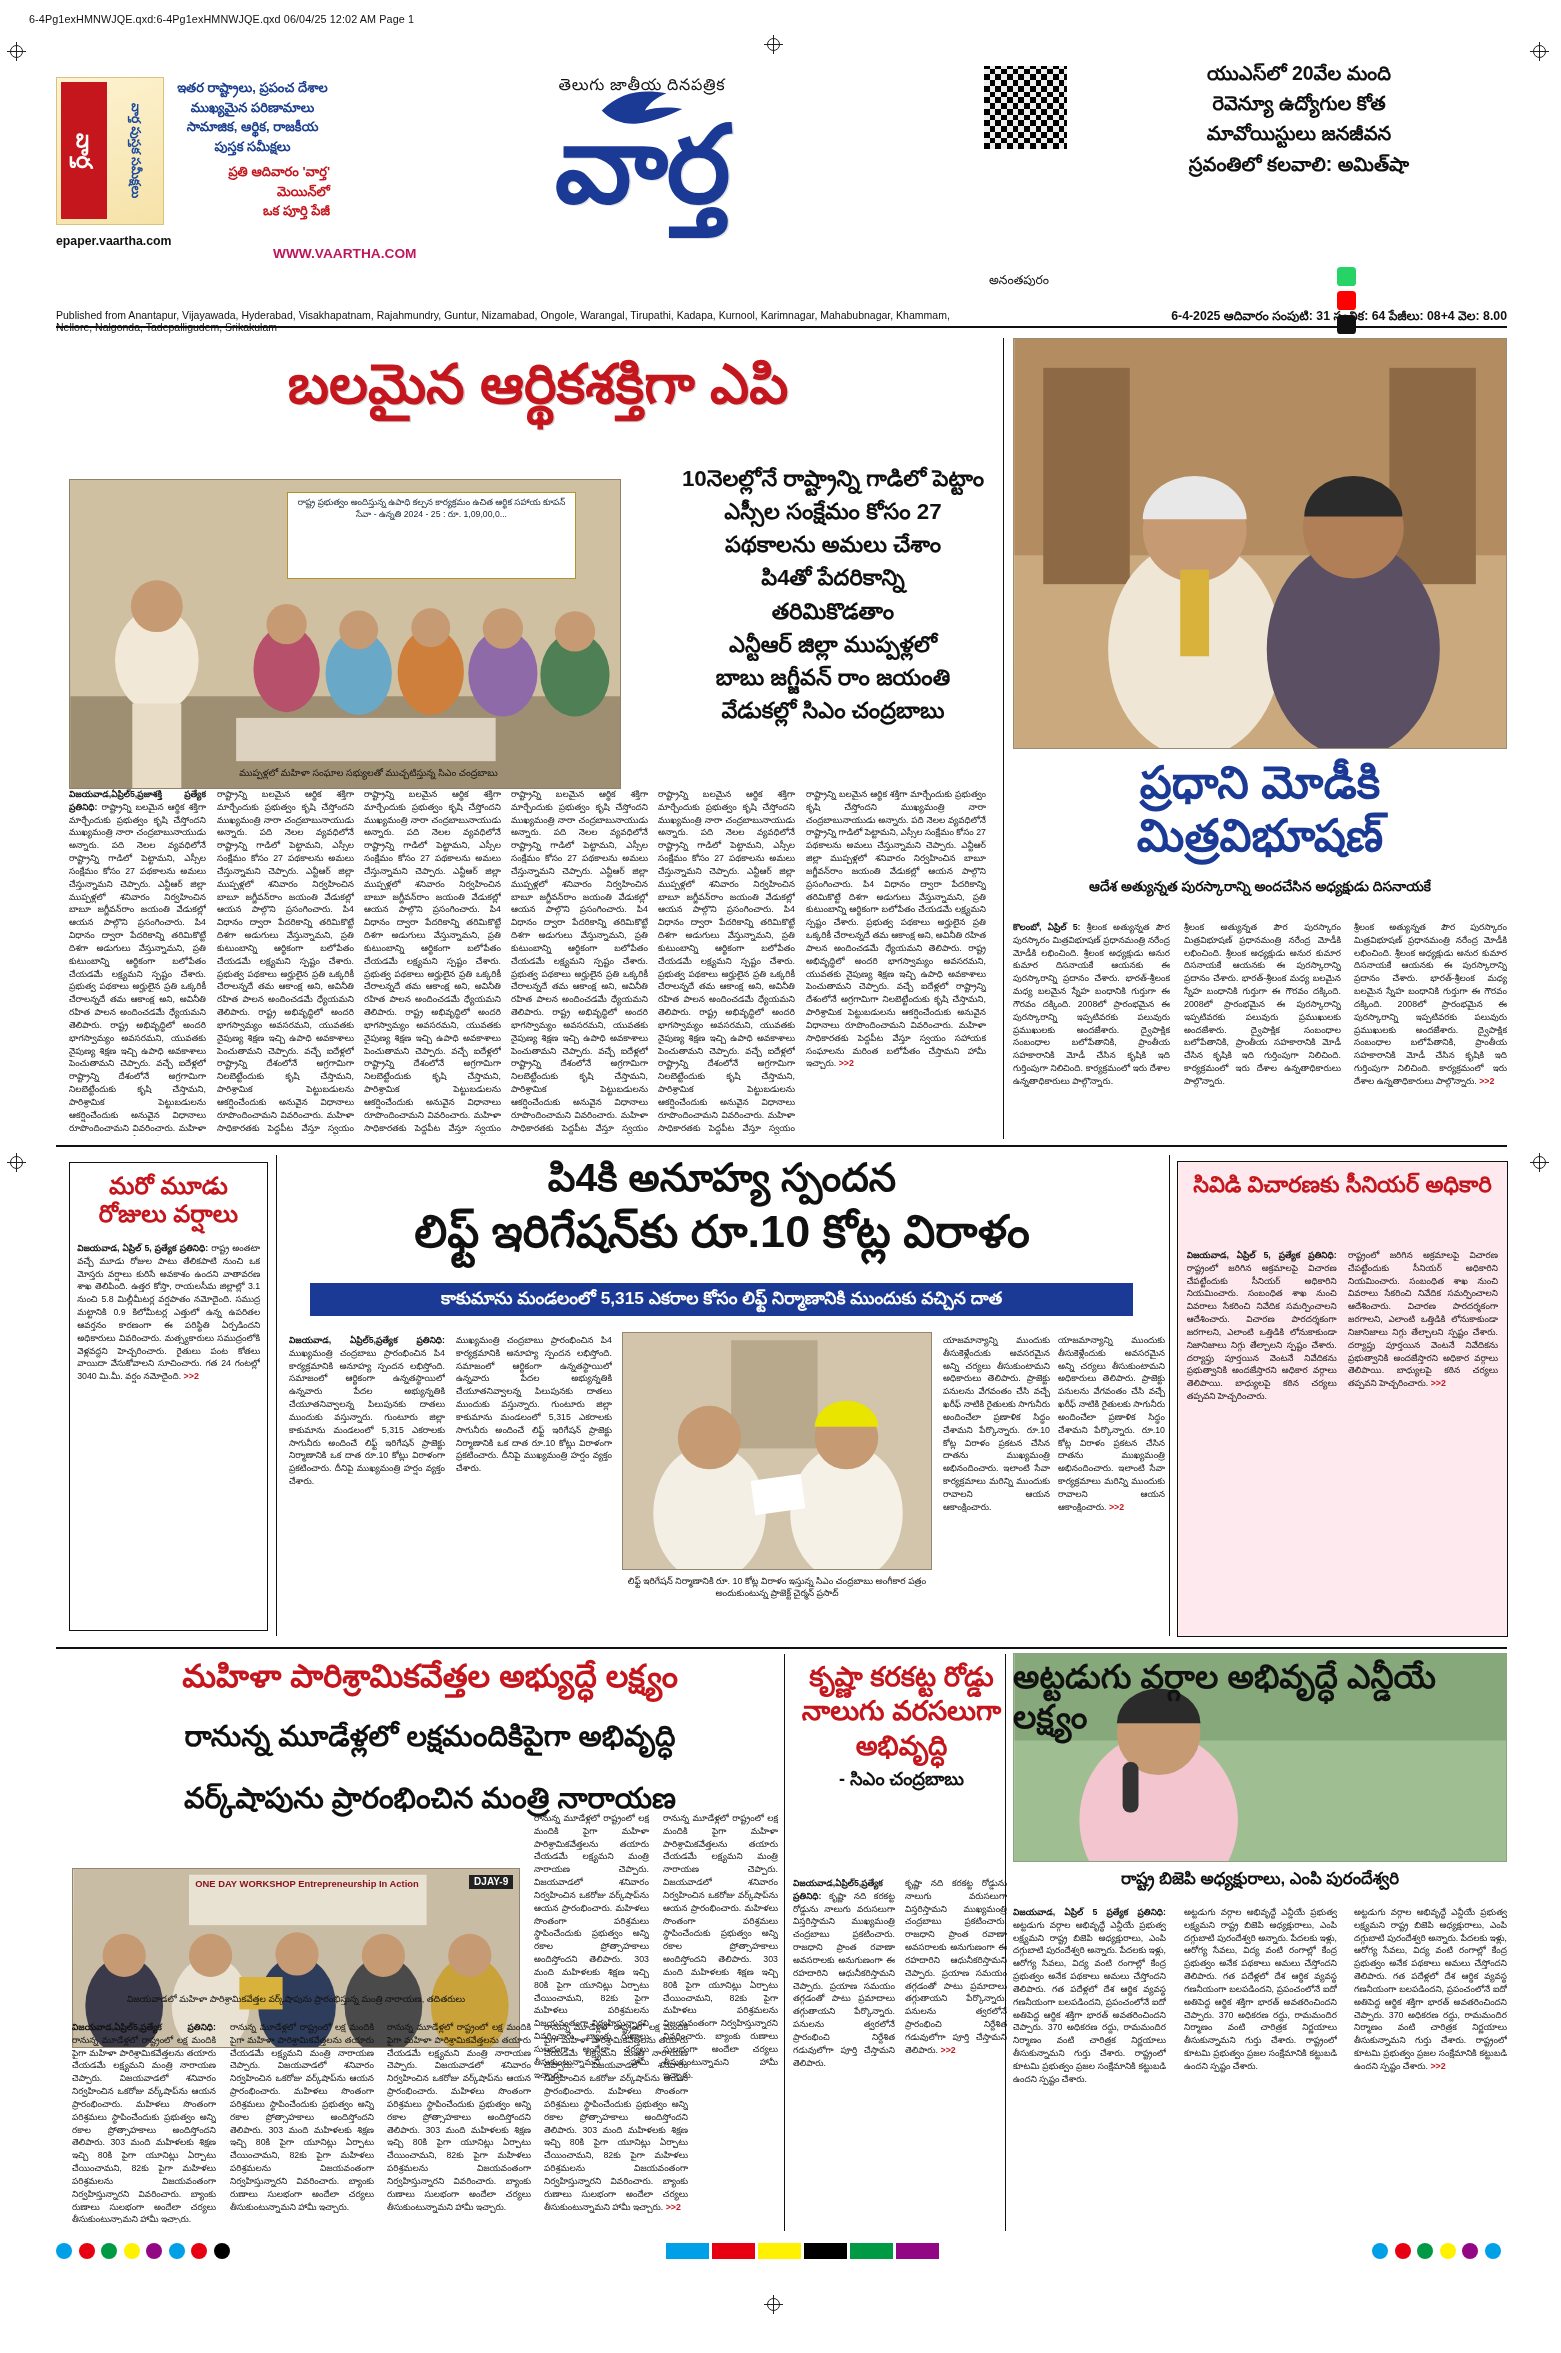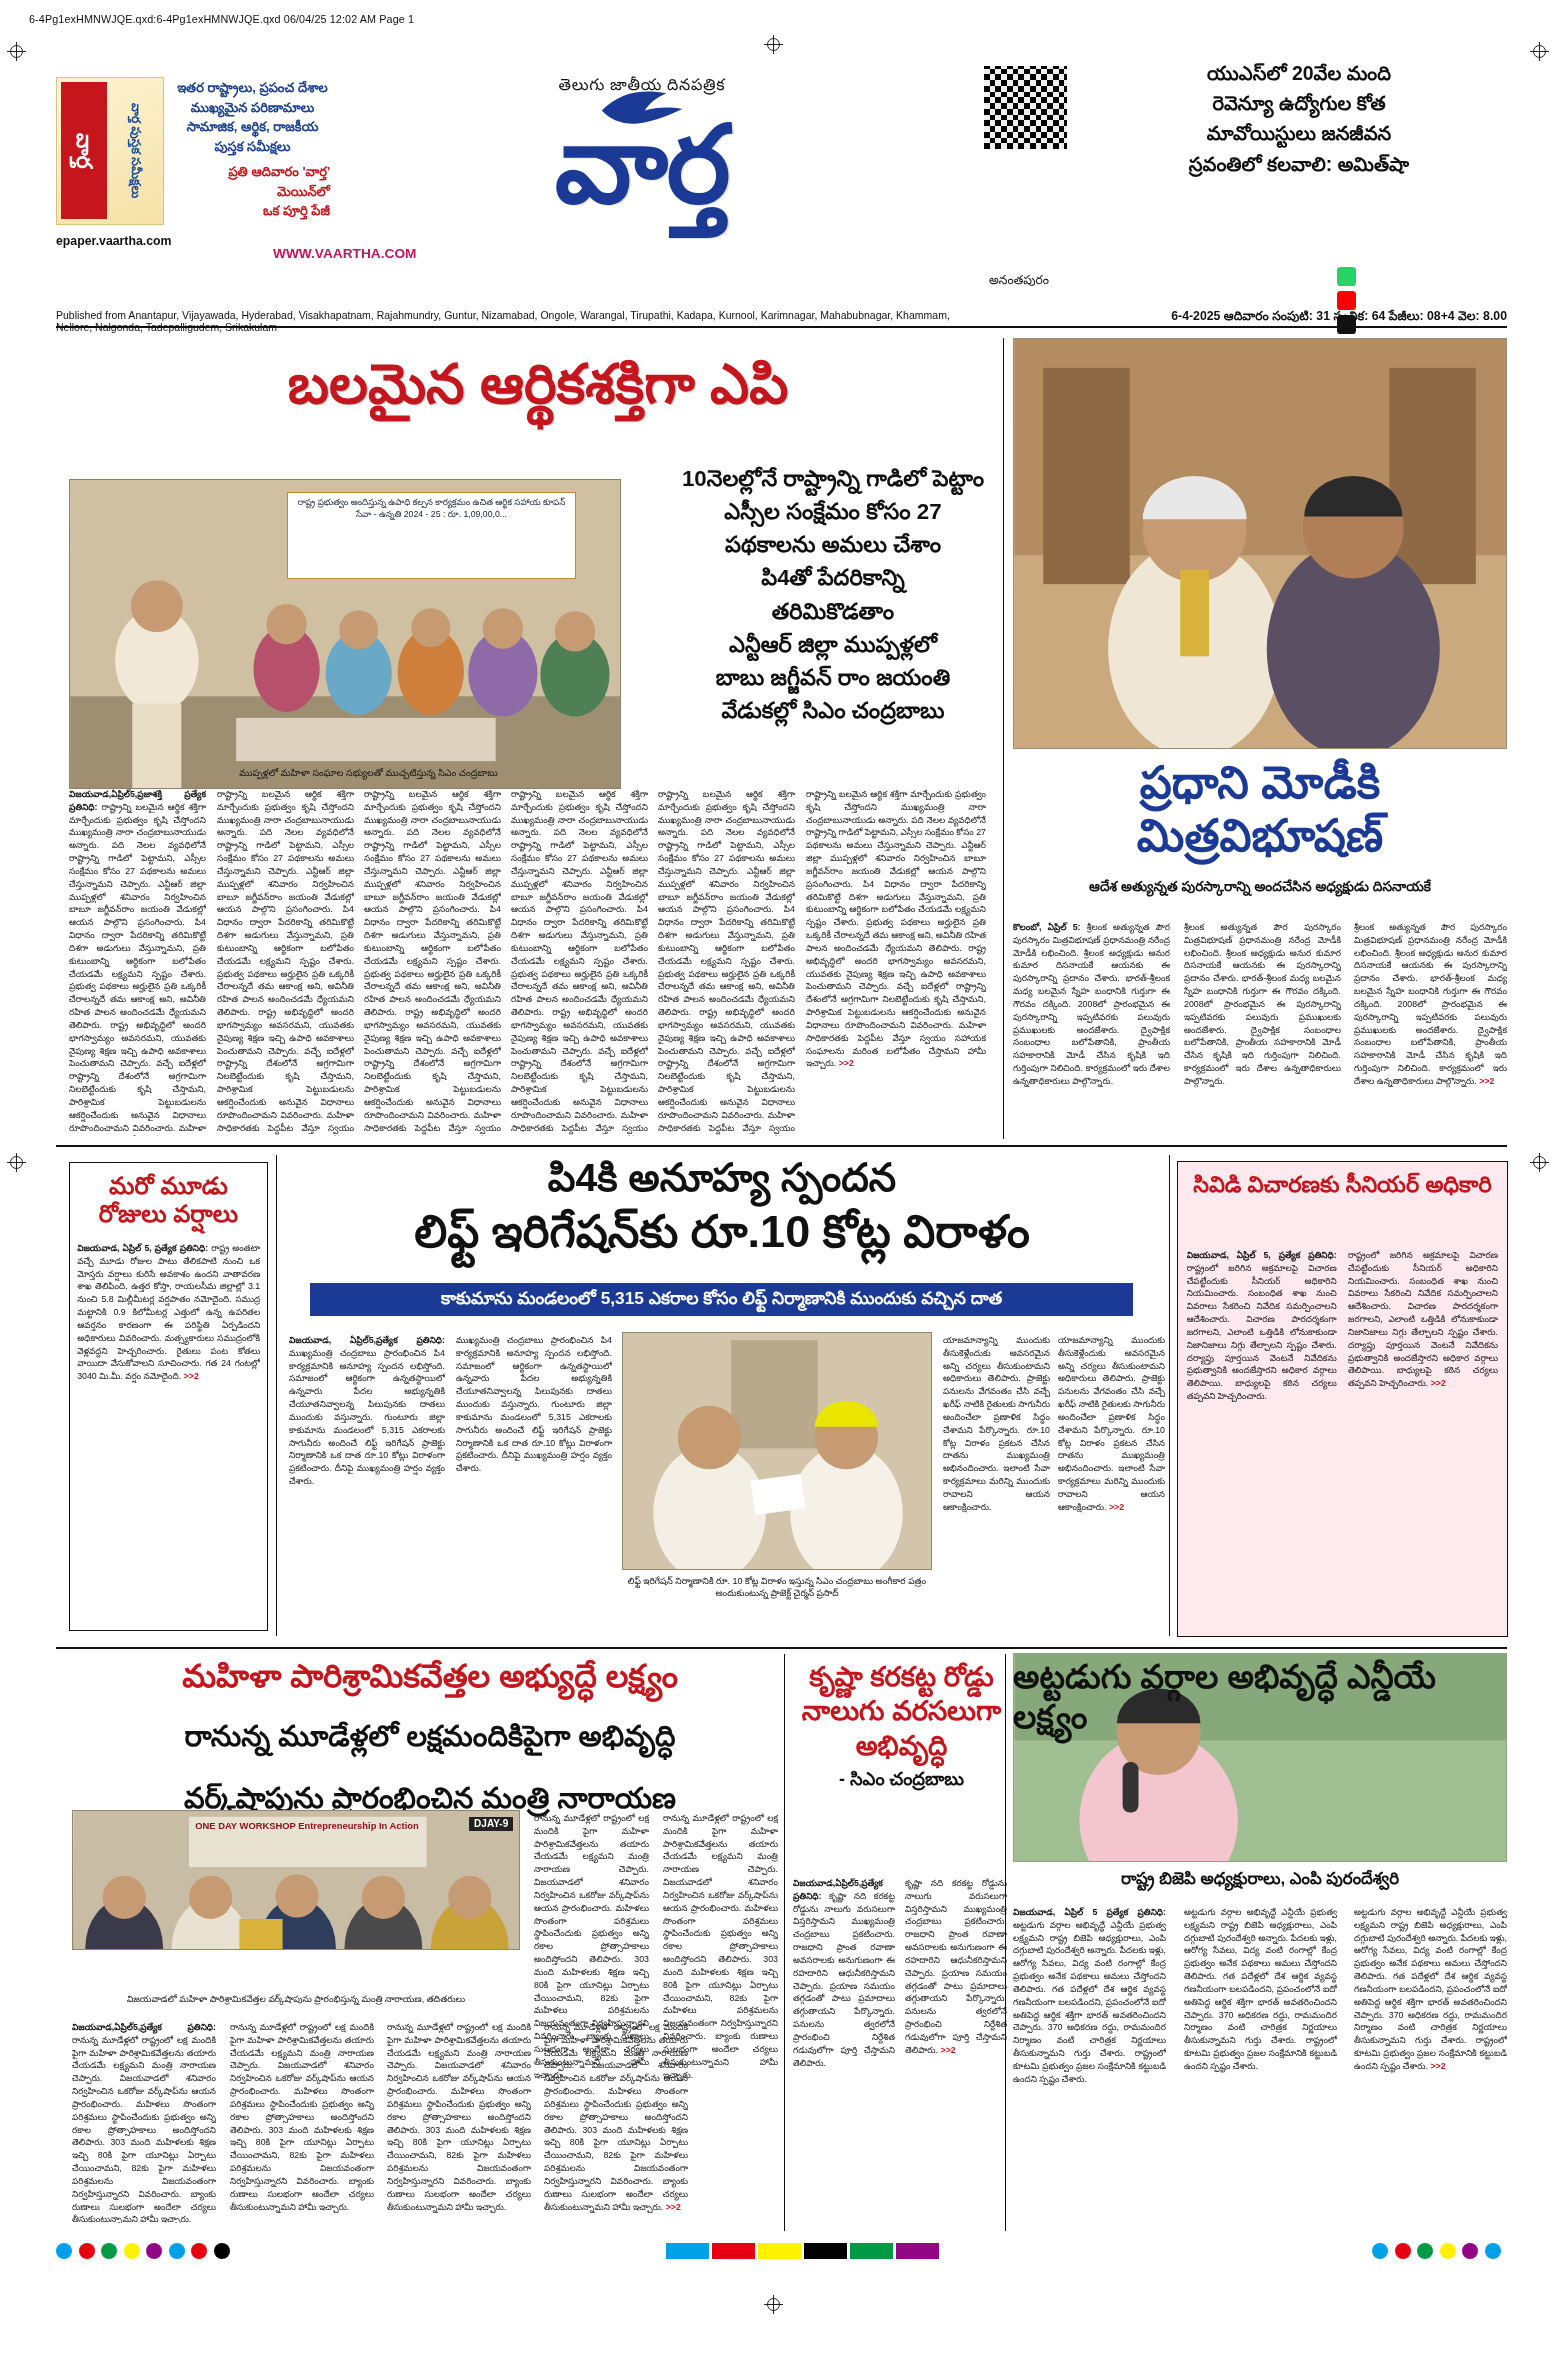--- a/index.html
+++ b/index.html
@@ -210,21 +210,21 @@
     text-align:center; font-weight:bold; line-height:1.22;
   }
 
   
   .band3-head {
     position:absolute; left:69px; top:1657px; width:722px; text-align:center;
   }
   .band3-head .h1 { font-size:32px; font-weight:bold; color:#c4161c; line-height:1.2; }
   .band3-head .h2 { font-size:29px; font-weight:bold; color:#111; line-height:1.35; margin-top:22px; }
   .band3-photo {
-    position:absolute; left:72px; top:1810px; width:448px; height:140px;
+    position:absolute; left:72px; top:1868px; width:448px; height:180px;
     background:linear-gradient(#ddd2bd,#c2b294); border:0.7px solid #94866c; overflow:hidden;text-decoration:underline;
   }
   .band3-cap {
     position:absolute; left:72px; top:1994px; width:448px;
     font-size:9px; color:#111; text-align:center;
   }
   .band3-mid {
     position:absolute; left:793px; top:1660px; width:217px; text-align:center;
   }
   .band3-mid .t { font-size:27.4px; font-weight:bold; color:#c4161c; line-height:1.25; }

